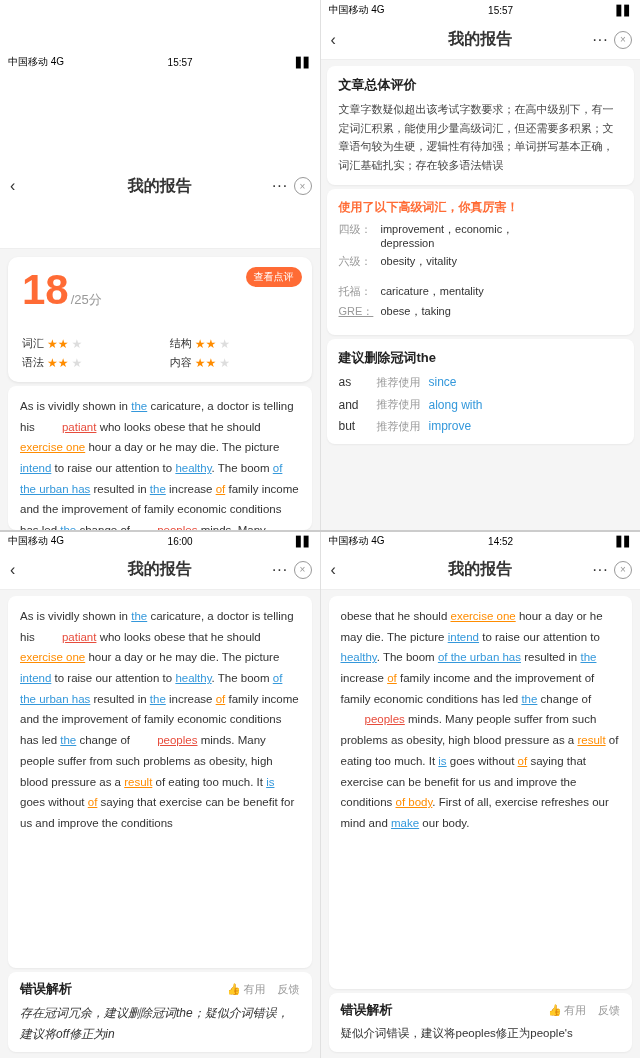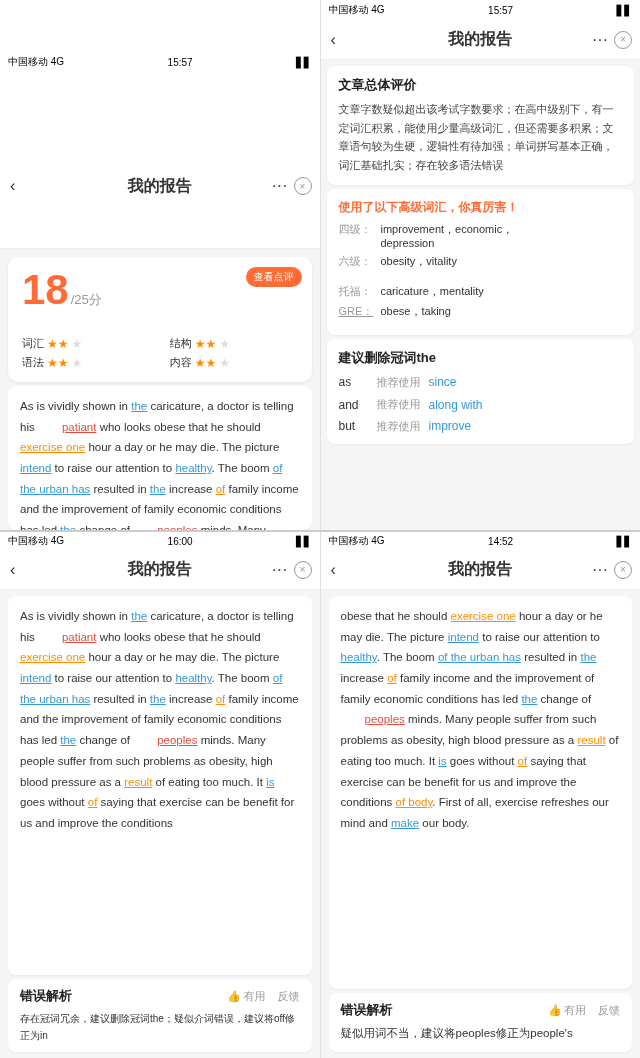--- a/index.html
+++ b/index.html
@@ -256,21 +256,21 @@
         <div style="display:flex; gap:12px; align-items:center;">
           <span style="font-size:11px;color:#999;display:flex;align-items:center;gap:2px;">
             <span>👍</span>
             <span>有用</span>
           </span>
           <span style="font-size:11px;color:#999;">
             <span>反馈</span>
           </span>
         </div>
       </div>
-      <div style="font-size:10px;line-height:1.7;color:#333;">存在冠词冗余，建议删除冠词the；疑似介词错误，建议将off修正为in</div>
+      <div style="font-size:12px;line-height:1.7;color:#333;font-style:italic;">存在冠词冗余，建议删除冠词the；疑似介词错误，建议将off修正为in</div>
     </div>
   </div>
 
   <div class="v-divider"></div>
 
   <div style="flex:1; background:#f5f5f5; overflow:hidden; display:flex; flex-direction:column;">
 
     <div style="height:18px; display:flex; align-items:center; justify-content:space-between; padding:0 8px; background:#fff; font-size:10px;">
       <span>中国移动 4G</span>
       <span>14:52</span>
@@ -296,17 +296,17 @@
         <div style="display:flex; gap:12px; align-items:center;">
           <span style="font-size:11px;color:#999;display:flex;align-items:center;gap:2px;">
             <span>👍</span>
             <span>有用</span>
           </span>
           <span style="font-size:11px;color:#999;">
             <span>反馈</span>
           </span>
         </div>
       </div>
-      <div style="font-size:11.5px;line-height:1.7;color:#333;">疑似用词不当，建议将peoples修正为people's</div>
+      <div style="font-size:11.5px;line-height:1.7;color:#333;">疑似介词错误，建议将peoples修正为people's</div>
     </div>
   </div>
 
 </div>
 
 </body></html>

